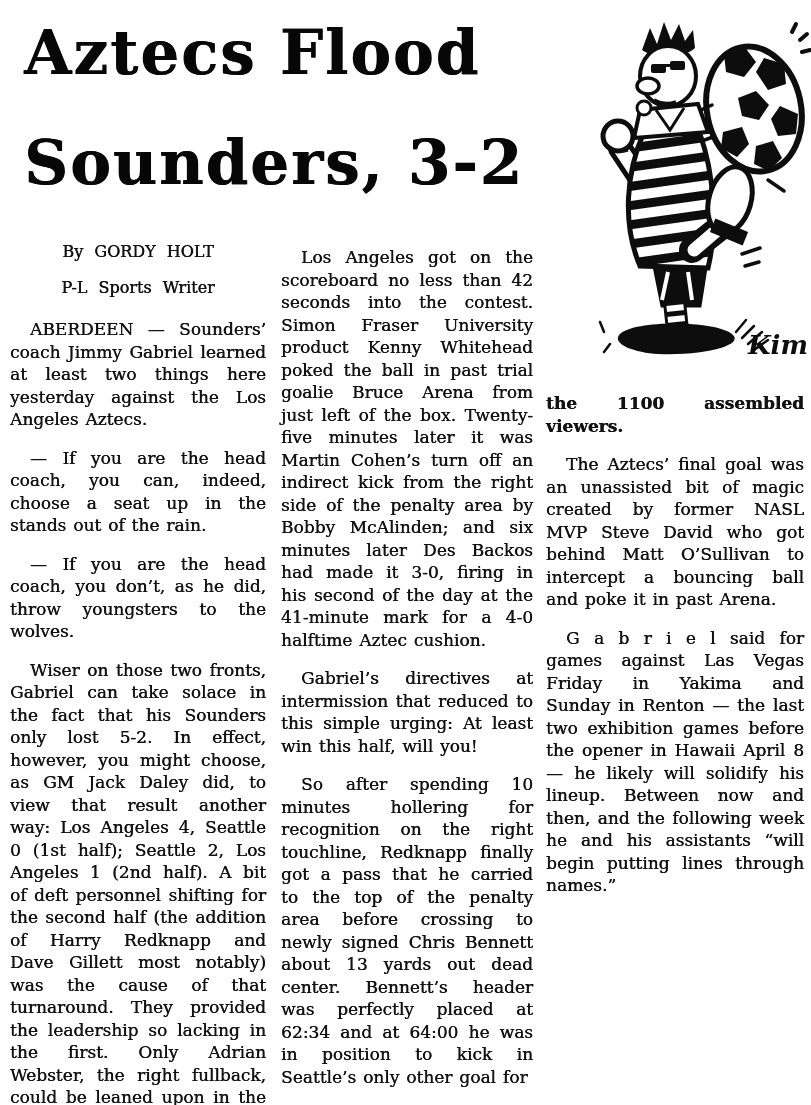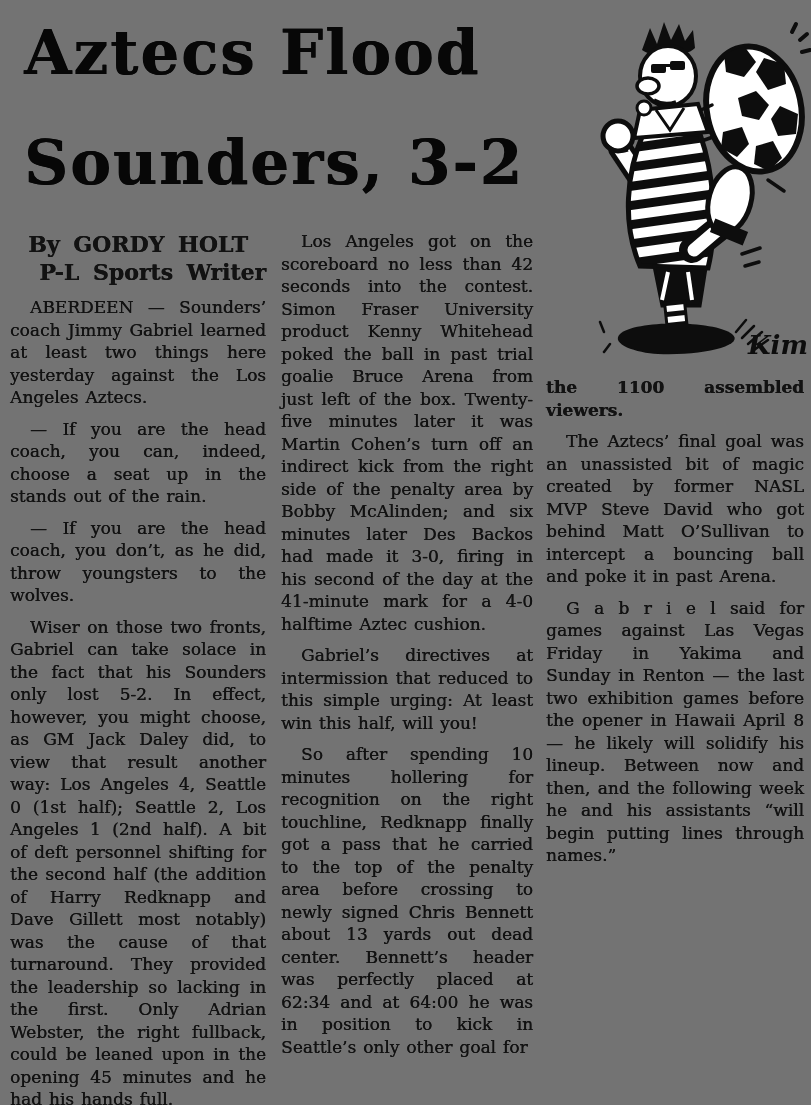--- a/index.html
+++ b/index.html
@@ -1,47 +1,47 @@
 <!DOCTYPE html>
 <html><head>
 <meta charset="utf-8">
 <style>
   html,body { margin:0; padding:0; background:#e8e8e4; }
   .page {
     position:relative; width:811px; height:1105px; margin:0 auto;
-    background:#737373; overflow:hidden;
+    background:#ffffff; overflow:hidden;
     font-family:"DejaVu Serif","Liberation Serif",serif;
     color:#101010;
   }
   
   .headline { position:absolute; left:24px; top:-2px; width:552px; }
   .hl-line {
     font-size:61px; font-weight:bold; line-height:110px; height:110px;
     letter-spacing:2px; color:#070707; white-space:nowrap;
     text-shadow:0.6px 0 0 #070707;
   }
   
   .cartoon { position:absolute; left:596px; top:14px; width:216px; height:348px; }
   .cartoon svg { display:block; width:100%; height:100%; }
   
   .col {
     position:absolute; text-align:justify;
     font-size:17px; line-height:22.5px; word-spacing:1.5px;
     color:#121212; text-shadow:0.35px 0 0 #121212;
   }
-  .col p { margin:0 0 9px 0; text-indent:20px; }
+  .col p { margin:16px 0 9px 0; text-indent:20px; }
   .col p.no-indent { text-indent:0;font-weight:bold; }
   .col1 { left:10px;  top:230px; width:256px; }
   .col2 { left:281px; top:230px; width:252px; }
   .col3 { left:546px; top:376px; width:258px; }
   .byline {
-    text-align:center; font-weight:bold; font-size:22px; line-height:28px;
-    text-indent:0; word-spacing:6px; text-shadow:0.4px 0 0 #121212;
+    text-align:center; font-weight:normal; font-size:16px; line-height:28px;
+    text-indent:0; word-spacing:6px; text-shadow:0.4px 0 0 #121212;margin-top:8px;
   }
-  .byline-title { margin-bottom:10px;text-align:right; }
+  .byline-title { margin-bottom:10px; }
 </style>
 </head>
 <body>
 
 <div class="page">
 
   <div class="headline">
     <div class="hl-line">Aztecs Flood</div>
     <div class="hl-line">Sounders, 3-2</div>
   </div>

